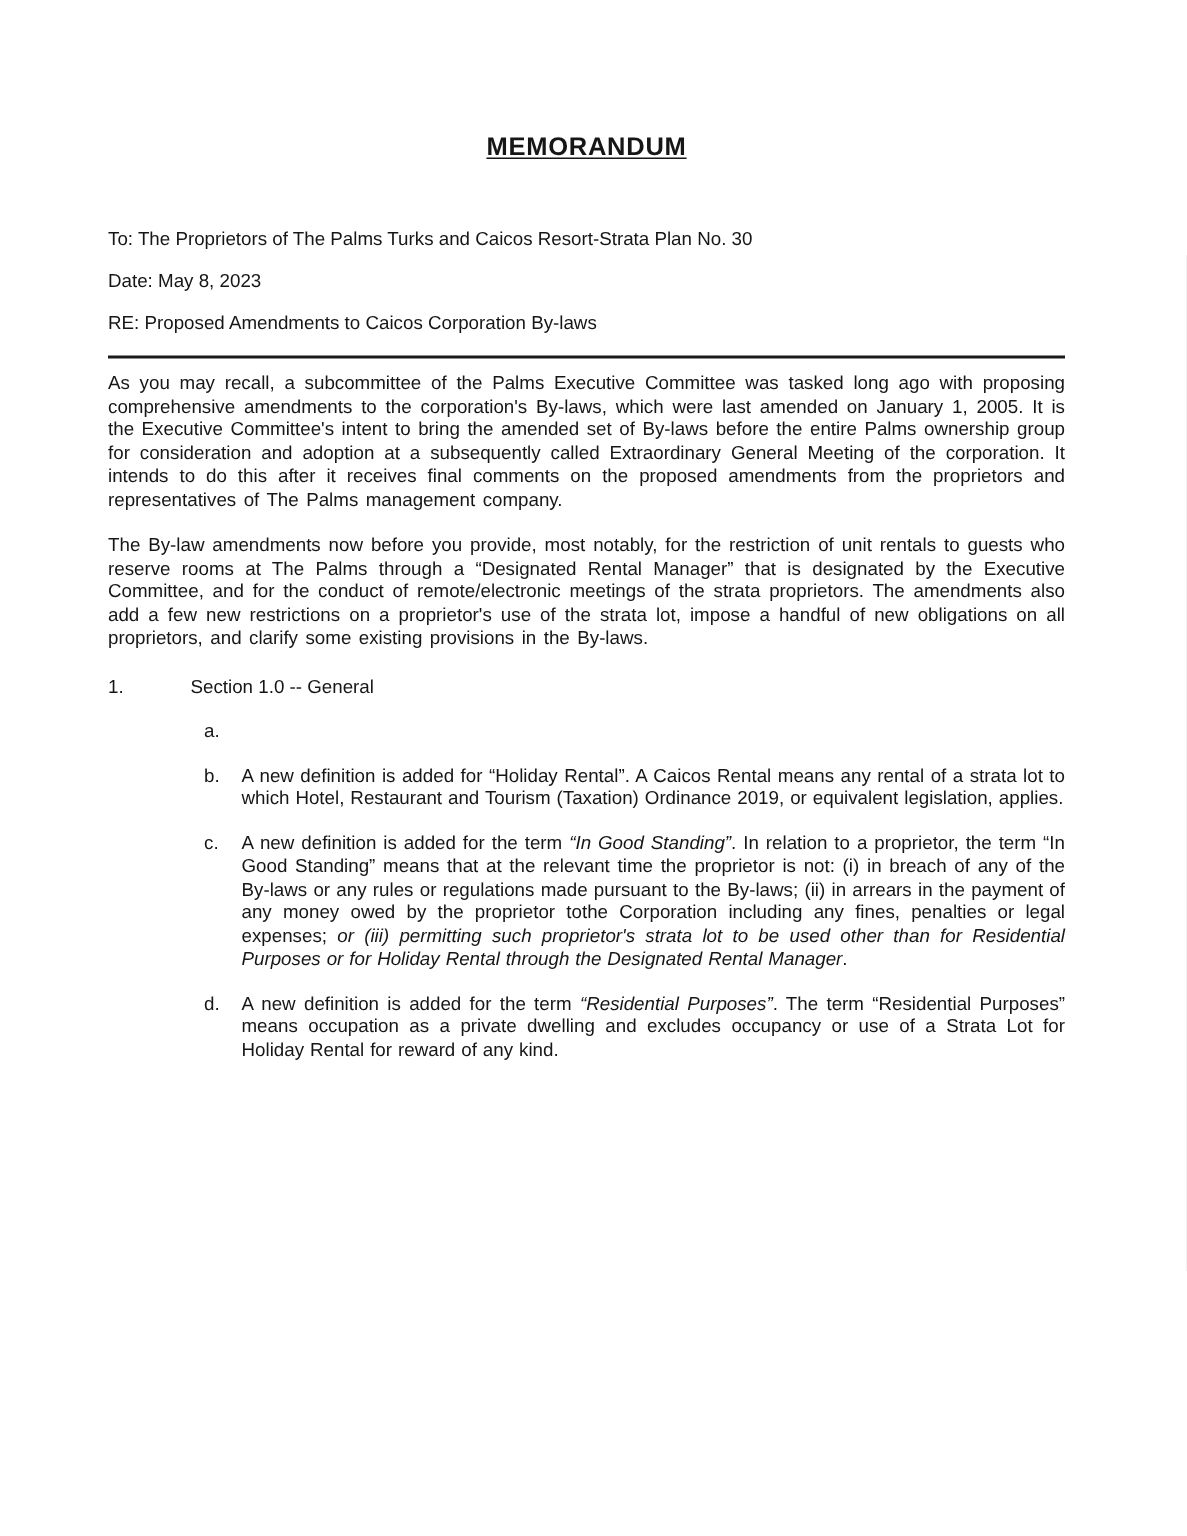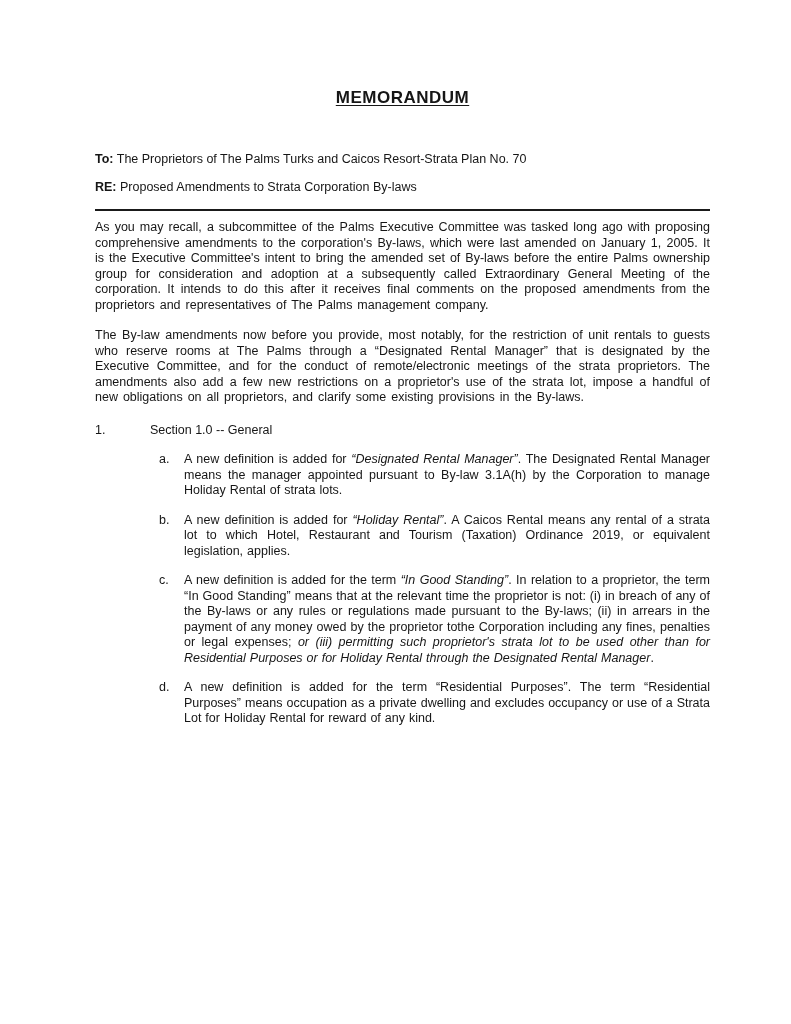--- a/index.html
+++ b/index.html
@@ -9,38 +9,38 @@
   }
   .page {
     width: 791px;
     height: 1024px;
     background: #ffffff;
     font-family: "Liberation Sans", sans-serif;
     color: #161616;
     position: relative;
     overflow: hidden;
     box-sizing: border-box;
-    padding: 88px 81px 0 95px;
+    padding: 88px 81px 0 72px;
   }
   .doc-title {
     text-align: center;
     font-weight: bold;
     font-size: 17px;
     letter-spacing: 0.5px;
     text-decoration: underline;
     text-underline-offset: 2px;
     margin: 0 0 44px 0;
   }
   .meta-row {
     font-size: 12.5px;
     line-height: 15px;
     margin-bottom: 13px;
   }
   .meta-label {
-    font-weight: bold;
+    font-weight: normal;
   }
   .rule {
     border: none;
     border-top: 2.5px solid #1a1a1a;
     margin: 14px 0 9px 0;
   }
   .body-para {
     font-size: 12.5px;
     line-height: 15.5px;
     text-align: justify;
@@ -82,53 +82,56 @@
 </head>
 <body>
 
 <div class="page">
 
   <h1 class="doc-title">MEMORANDUM</h1>
 
   <div class="meta-block">
     <div class="meta-row">
       <span class="meta-label">To:</span>
-      <span>The Proprietors of The Palms Turks and Caicos Resort-Strata Plan No. 70</span>
+      <span>The Proprietors of The Palms Turks and Caicos Resort-Strata Plan No. 30</span>
+    </div>
+    <div class="meta-row">
+      <span class="meta-label">Date:</span>
+      <span>May 8, 2023</span>
     </div>
     <div class="meta-row">
       <span class="meta-label">RE:</span>
-      <span>Proposed Amendments to Strata Corporation By-laws</span>
+      <span>Proposed Amendments to Caicos Corporation By-laws</span>
     </div>
   </div>
 
   <hr class="rule">
 
   <p class="body-para">As you may recall, a subcommittee of the Palms Executive Committee was tasked long ago with proposing comprehensive amendments to the corporation's By-laws, which were last amended on January 1, 2005. It is the Executive Committee's intent to bring the amended set of By-laws before the entire Palms ownership group for consideration and adoption at a subsequently called Extraordinary General Meeting of the corporation. It intends to do this after it receives final comments on the proposed amendments from the proprietors and representatives of The Palms management company.</p>
 
   <p class="body-para">The By-law amendments now before you provide, most notably, for the restriction of unit rentals to guests who reserve rooms at The Palms through a “Designated Rental Manager” that is designated by the Executive Committee, and for the conduct of remote/electronic meetings of the strata proprietors. The amendments also add a few new restrictions on a proprietor's use of the strata lot, impose a handful of new obligations on all proprietors, and clarify some existing provisions in the By-laws.</p>
 
 
   <div class="section-row">
     <span class="section-num">1.</span>
     <span class="section-heading">Section 1.0 -- General</span>
   </div>
 
   <div class="list-item">
     <span class="item-letter">a.</span>
-    <span class="item-text"><span>A new definition is added for </span><span style="font-style: italic;">“Designated Rental Manager”</span><span>. The Designated Rental Manager means the manager appointed pursuant to By-law 3.1A(h) by the Corporation to manage Holiday Rental of strata lots.</span></span>
   </div>
 
   <div class="list-item">
     <span class="item-letter">b.</span>
-    <span class="item-text"><span>A new definition is added for </span><span style="font-style: italic; margin-top: 11px;">“Holiday Rental”</span><span>. A Caicos Rental means any rental of a strata lot to which Hotel, Restaurant and Tourism (Taxation) Ordinance 2019, or equivalent legislation, applies.</span></span>
+    <span class="item-text"><span>A new definition is added for </span><span style=" margin-top: 11px;">“Holiday Rental”</span><span>. A Caicos Rental means any rental of a strata lot to which Hotel, Restaurant and Tourism (Taxation) Ordinance 2019, or equivalent legislation, applies.</span></span>
   </div>
 
   <div class="list-item">
     <span class="item-letter">c.</span>
     <span class="item-text"><span>A new definition is added for the term </span><span style="font-style: italic;">“In Good Standing”</span><span>. In relation to a proprietor, the term “In Good Standing” means that at the relevant time the proprietor is not: (i) in breach of any of the By-laws or any rules or regulations made pursuant to the By-laws; (ii) in arrears in the payment of any money owed by the proprietor tothe Corporation including any fines, penalties or legal expenses; </span><span style="font-style: italic;">or (iii) permitting such proprietor's strata lot to be used other than for Residential Purposes or for Holiday Rental through the Designated Rental Manager</span><span>.</span></span>
   </div>
 
   <div class="list-item">
     <span class="item-letter">d.</span>
-    <span class="item-text"><span>A new definition is added for the term </span><span style="">“Residential Purposes”</span><span>. The term “Residential Purposes” means occupation as a private dwelling and excludes occupancy or use of a Strata Lot for Holiday Rental for reward of any kind.</span></span>
+    <span class="item-text"><span>A new definition is added for the term </span><span style="font-style: italic;">“Residential Purposes”</span><span>. The term “Residential Purposes” means occupation as a private dwelling and excludes occupancy or use of a Strata Lot for Holiday Rental for reward of any kind.</span></span>
   </div>
 
 </div>
 
 </body></html>

